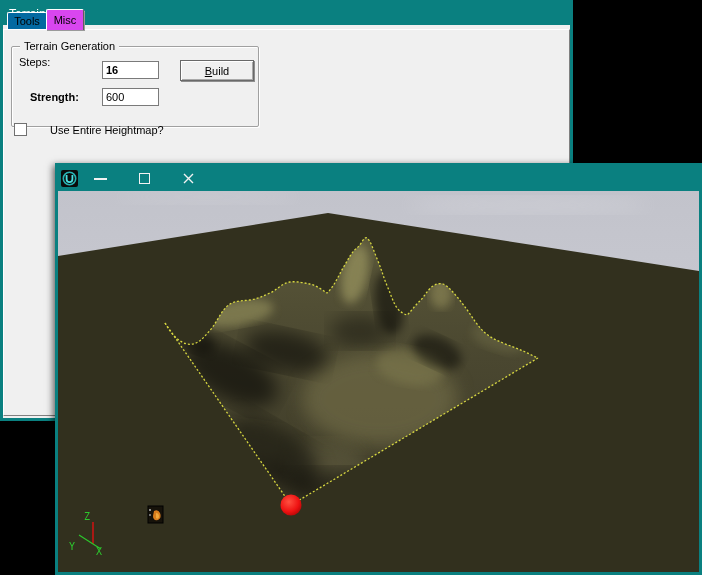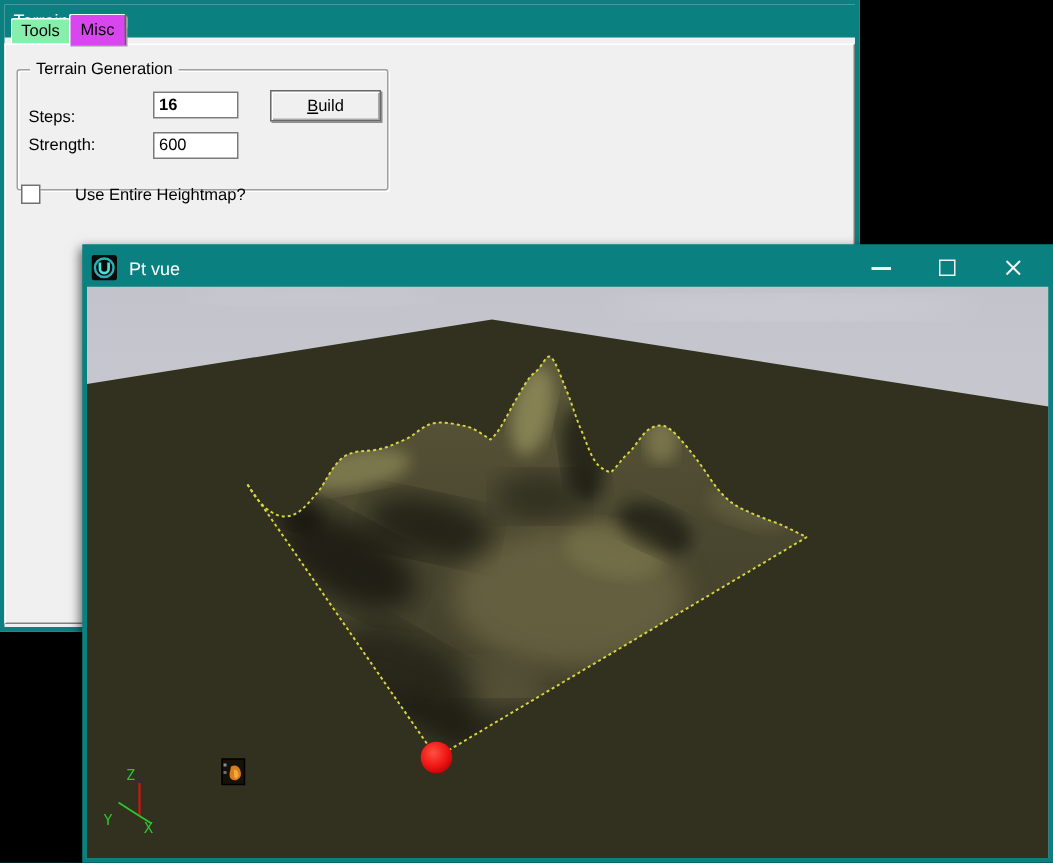--- a/index.html
+++ b/index.html
@@ -14,21 +14,21 @@
   .dialog-titlebar {
     height:22px; background:#0a8080; color:#fff; font-size:12px;
     display:flex; align-items:center; padding-left:6px;
   }
   .tab {
     position:absolute; background:#d946ef; font-size:11px; color:#000;
     display:flex; align-items:center; justify-content:center;
     border-left:1px solid #fff; border-top:1px solid #fff;
     border-right:1px solid #5f5f5f; border-radius:2px 2px 0 0;
   }
-  .tab-inactive { left:4px; top:9px; width:40px; height:17px; background:#86efac; }
+  .tab-inactive { left:4px; top:9px; width:40px; height:17px; background:#0369a1; }
   .tab-active   { left:43px; top:6px; width:38px; height:21px; z-index:3;
                   box-shadow:1px 1px 0 #9a9a9a; }
   .tab-panel {
     position:absolute; left:0; right:0; top:26px; bottom:2px;
     background:#f0f0f0; z-index:2;
     border-top:1px solid #fff; border-left:1px solid #fff;
     border-right:1px solid #808080; border-bottom:1px solid #808080;
   }
   .groupbox {
     position:absolute; left:7px; top:16px; width:248px; height:81px;
@@ -91,46 +91,45 @@
     <span>Tools</span>
   </div>
   <div class="tab tab-active">
     <span>Misc</span>
   </div>
 
   <div class="tab-panel">
     <div class="groupbox">
       <span class="groupbox-legend">Terrain Generation</span>
 
-      <span class="field-label" style="left:7px; top:25px;">Steps:</span>
+      <span class="field-label" style="left:7px; top:9px;">Steps:</span>
       <input class="text-input" style="left: 90px; top: 14px; font-weight: bold;" type="text" value="16">
 
       <button class="btn">
         <span><span class="mnemonic">B</span><span>uild</span></span>
       </button>
 
-      <span class="field-label" style="left:7px; top:44px;">Strength:</span>
+      <span class="field-label" style="left:18px; top:44px;font-weight:bold;">Strength:</span>
       <input class="text-input" style="left: 90px; top: 41px;" type="text" value="600">
 
       <div class="checkbox-row">
         <span class="checkbox-box"></span>
         <span class="checkbox-label">Use Entire Heightmap?</span>
       </div>
     </div>
   </div>
 </div>
 
 <div class="viewport-win">
   <div class="vp-titlebar">
     <svg class="vp-appicon" viewBox="0 0 17 17">
       <rect x="0" y="0" width="17" height="17" rx="2" fill="#0b0b0b"></rect>
       <circle cx="8.5" cy="8.5" r="6.2" fill="none" stroke="#27b3b3" stroke-width="1.6"></circle>
       <path d="M5.6,5 v4.2 a2.9,2.9 0 0 0 5.8,0 V5" fill="none" stroke="#49e0e0" stroke-width="1.8"></path>
     </svg>
-    <span class="vp-title">Pt vue</span>
     <div class="vp-controls">
       <div class="vp-ctl">
         <div class="glyph-min"></div>
       </div>
       <div class="vp-ctl">
         <div class="glyph-max"></div>
       </div>
       <div class="vp-ctl">
         <svg width="13" height="13" viewBox="0 0 13 13">
           <path d="M2,2 L11,11 M11,2 L2,11" stroke="#f2f2f2" stroke-width="1.4"></path>

